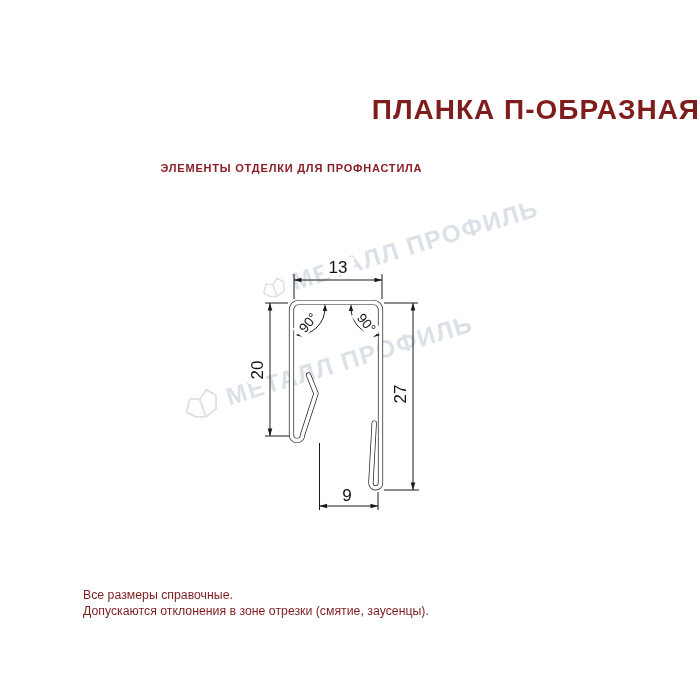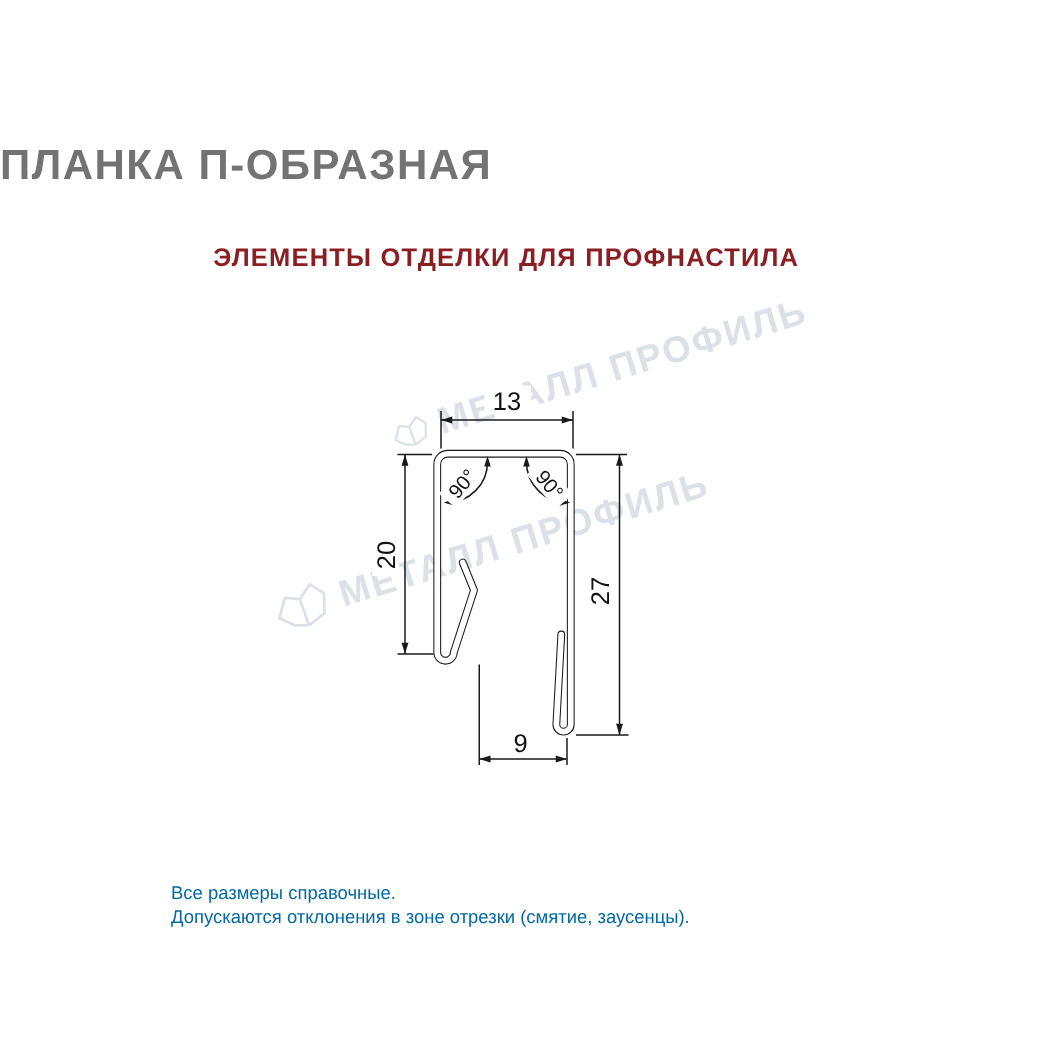--- a/index.html
+++ b/index.html
@@ -2,45 +2,45 @@
 <html><head>
 <meta charset="utf-8">
 <style>
   html,body{margin:0;padding:0;background:#fff;}
   .canvas{
     position:relative;width:700px;height:700px;background:#ffffff;overflow:hidden;
     font-family:"Liberation Sans",sans-serif;
   }
   
   .title-block{
-    position:absolute;left:0;top:95px;width:700px;text-align:left;
-    color:#737373;font-weight:800;font-size:28px;line-height:29px;letter-spacing:1px;
+    position:absolute;left:0;top:95px;width:700px;text-align:right;
+    color:#7f1d1d;font-weight:800;font-size:28px;line-height:29px;letter-spacing:1px;
   }
   .subtitle{
     position:absolute;left:0;top:162px;width:583px;text-align:center;
-    color:#8a1e23;font-weight:700;font-size:17px;letter-spacing:.8px;margin-left:46px;
+    color:#8a1e23;font-weight:700;font-size:11px;letter-spacing:.8px;
   }
   
   .watermark{
     position:absolute;display:flex;align-items:center;color:#dce1e8;
     transform-origin:0 50%;transform:rotate(-17deg);white-space:nowrap;
     font-weight:700;letter-spacing:1.5px;pointer-events:none;
   }
   .watermark .wm-text{font-size:24.5px;}
   .wm-a{left:262px;top:278px;gap:7px;}
   .wm-b{left:184px;top:394px;gap:8px;}
   .wm-logo{flex:0 0 auto;}
   
   .drawing-svg{position:absolute;left:0;top:0;z-index:2;}
   .dim-label{font-family:"Liberation Sans",sans-serif;font-size:17px;fill:#111;}
   .deg-label{font-family:"Liberation Sans",sans-serif;font-size:13.5px;fill:#111;}
   
   .footer-notes{
-    position:absolute;left:83px;top:588px;color:#0369a1;
-    font-size:12.3px;line-height:15.5px;z-index:3;margin-left:31px;
+    position:absolute;left:83px;top:588px;color:#7f1d1d;
+    font-size:12.3px;line-height:15.5px;z-index:3;
   }
 </style>
 </head>
 <body>
 
 <div class="canvas">
 
   <div class="title-block">
     <div>ПЛАНКА П-ОБРАЗНАЯ</div>
   </div>

